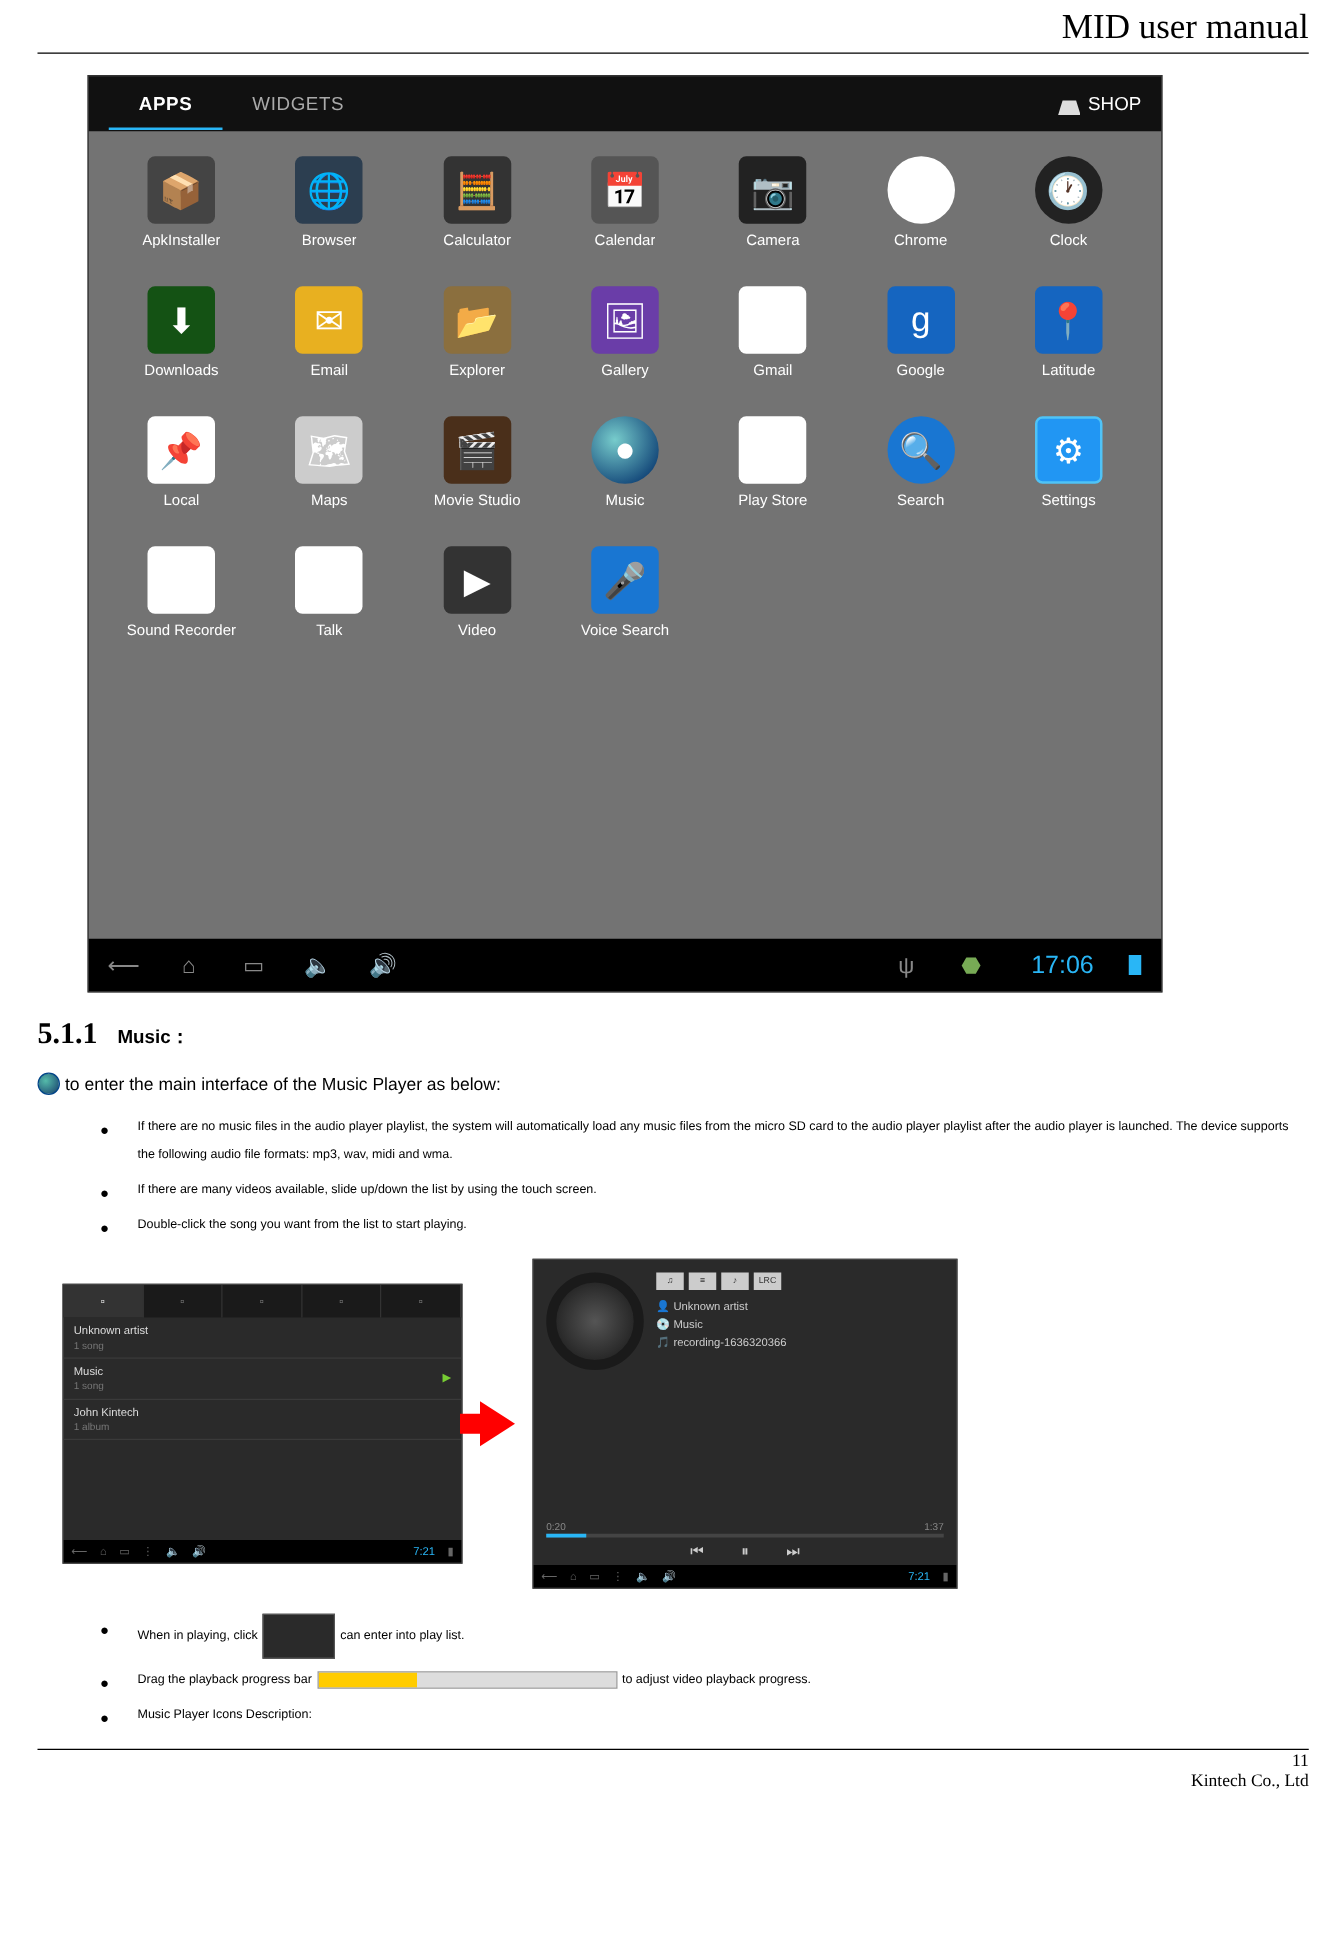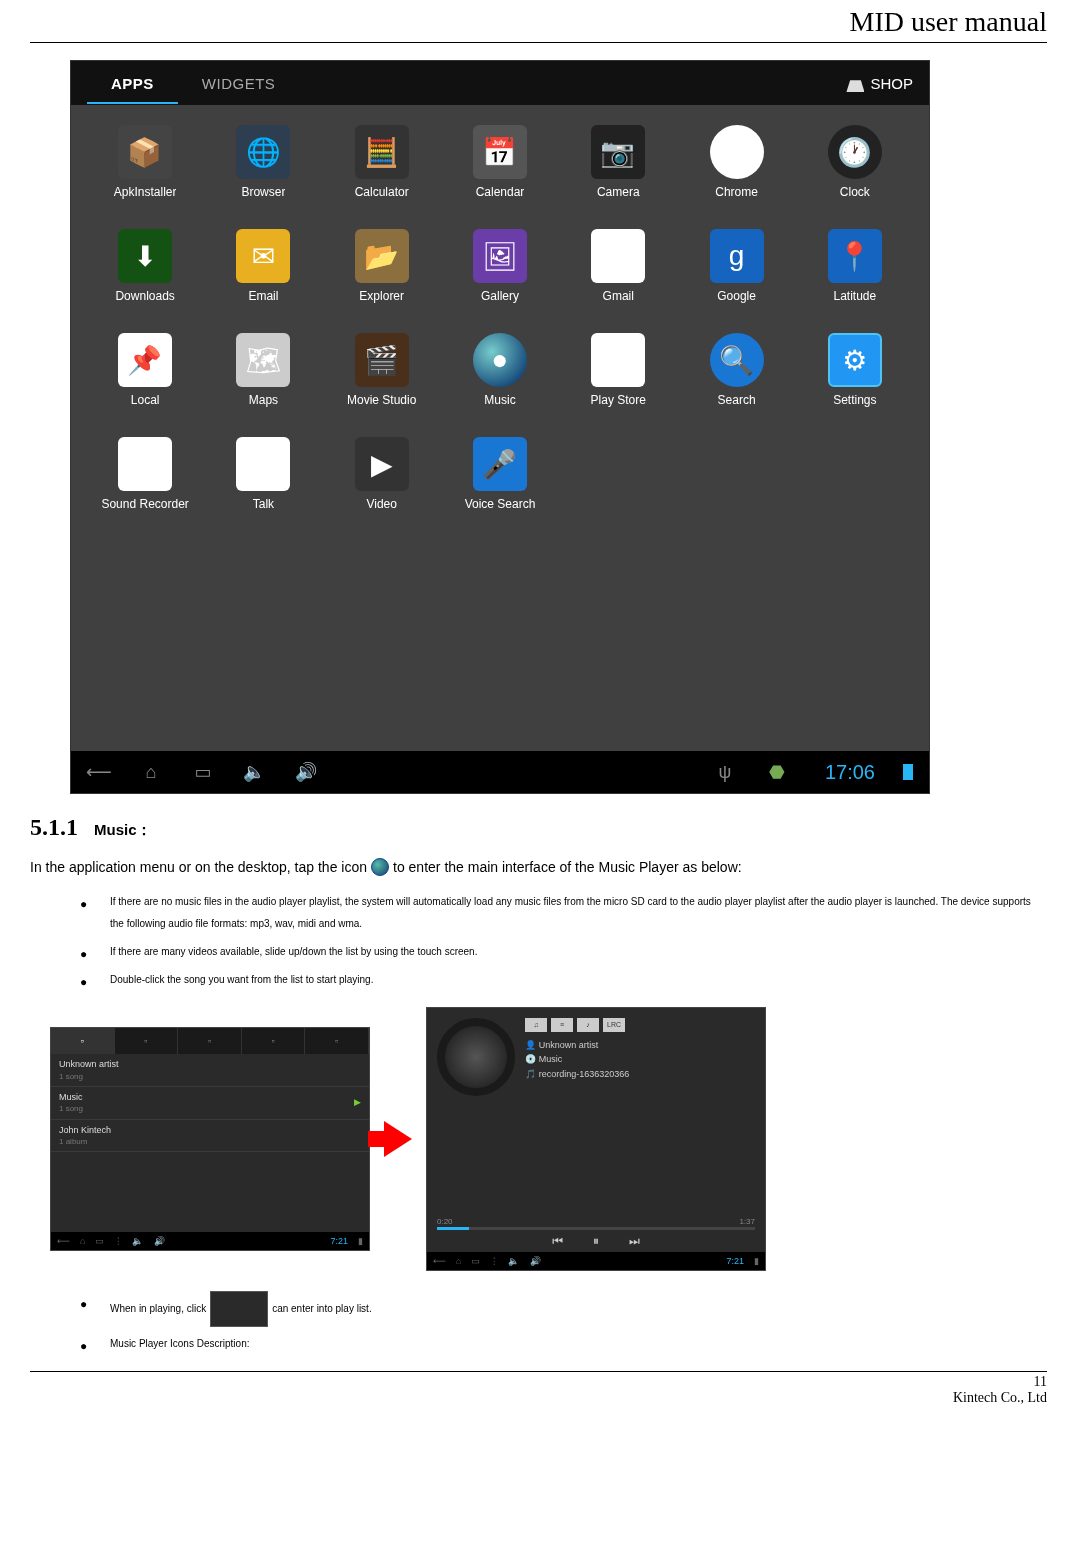--- a/index.html
+++ b/index.html
@@ -2,21 +2,21 @@
 <html><head>
   <meta charset="utf-8">
   <style>
     * { box-sizing: border-box; margin: 0; padding: 0; }
     body { width: 1069px; background: #fff; font-family: Arial, sans-serif; color: #000; }
     .page { padding: 0 22px 10px 30px; }
     .header-title { text-align: right; font-size: 28px; font-family: 'Times New Roman', serif; margin: 6px 0 4px 0; }
     .header-rule { border: none; border-top: 1px solid #000; margin-bottom: 12px; }
     
     
-    .android-screen { background: #404040; width: 860px; margin: 17px auto 20px 40px; border: 1px solid #333; }
+    .android-screen { background: #737373; width: 860px; margin: 17px auto 20px 40px; border: 1px solid #333; }
     .android-topbar { height: 44px; background: #111; display: flex; align-items: center; padding: 0 16px; color: #fff; font-size: 15px; }
     .tab-active { padding: 12px 24px 10px; border-bottom: 2px solid #29b6f6; font-weight: bold; letter-spacing: 0.5px; }
     .tab { padding: 12px 24px; color: #aaa; letter-spacing: 0.5px; }
     .spacer { flex: 1; }
     .shop { display: flex; align-items: center; gap: 6px; color: #fff; }
     .shop-icon { width: 18px; height: 18px; background: #ddd; display: inline-block; clip-path: polygon(20% 35%, 80% 35%, 100% 100%, 0% 100%); position: relative; }
     
     .app-grid { display: grid; grid-template-columns: repeat(7, 1fr); padding: 20px 20px 10px 20px; gap: 30px 10px; }
     .app-item { display: flex; flex-direction: column; align-items: center; gap: 6px; color: #fff; font-size: 12px; }
     .app-icon { width: 54px; height: 54px; border-radius: 6px; display: flex; align-items: center; justify-content: center; font-size: 28px; }
@@ -215,21 +215,20 @@
       <span class="nav-batt"></span>
     </div>
   </div>
 
   <div class="section-heading">
     <span class="section-num">5.1.1</span>
     <span class="section-title">Music：</span>
   </div>
 
   <div class="body-text">
-    <span>In the application menu or on the desktop, tap the icon</span>
     <span class="inline-music-icon"></span>
     <span>to enter the main interface of the Music Player as below:</span>
   </div>
 
   <ul class="bullet-list" id="bullets-a">
       <li>If there are no music files in the audio player playlist, the system will automatically load any music files from the micro SD card to the audio player playlist after the audio player is launched. The device supports the following audio file formats: mp3, wav, midi and wma.</li>
       <li>If there are many videos available, slide up/down the list by using the touch screen.</li>
       <li>Double-click the song you want from the list to start playing.</li>
     </ul>
 
@@ -316,20 +315,27 @@
   </div>
 
   <ul class="bullet-list">
     <li>
       <span class="bullet-inline">
         <span>When in playing, click</span>
         <span class="inline-box-img"></span>
         <span>can enter into play list.</span>
       </span>
     </li>
+    <li>
+      <span class="bullet-inline">
+        <span>Drag the playback progress bar</span>
+        <span class="inline-progress"></span>
+        <span>to adjust video playback progress.</span>
+      </span>
+    </li>
     <li>Music Player Icons Description:</li>
   </ul>
 
   <hr class="footer-rule">
   <div class="footer">
     <div>11</div>
     <div>Kintech Co., Ltd</div>
   </div>
 </div>
 

